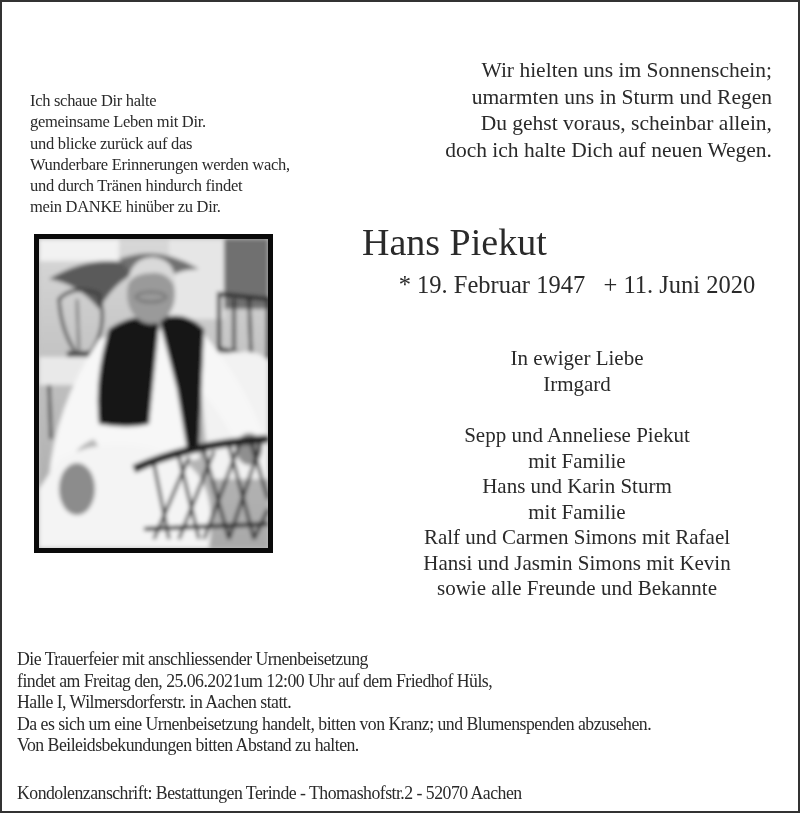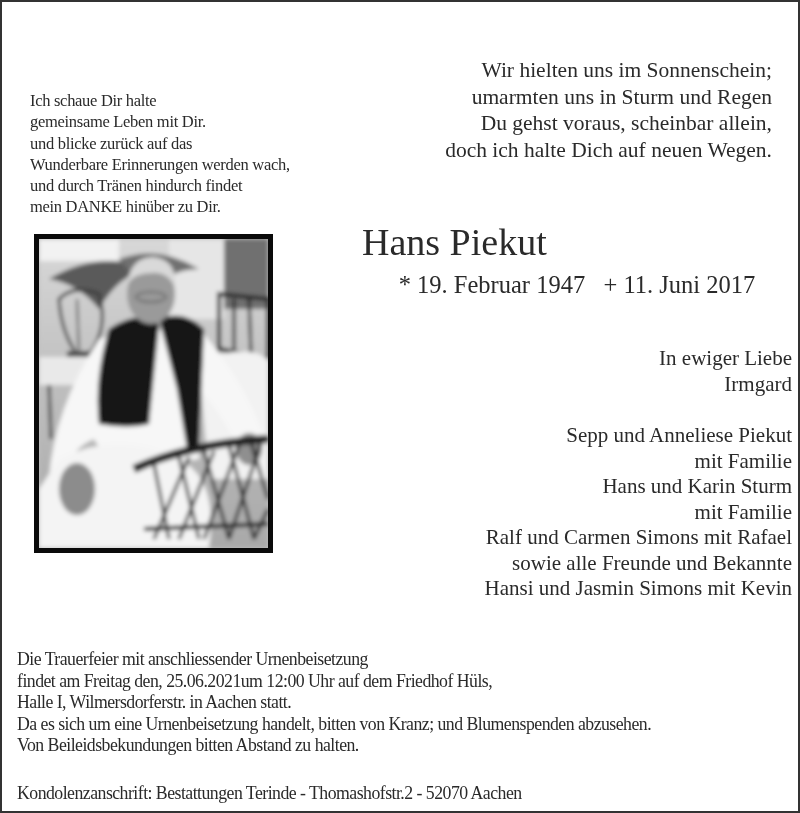--- a/index.html
+++ b/index.html
@@ -50,21 +50,21 @@
       position: absolute;
       left: 360px; top: 267px; width: 430px;
       text-align: center;
       font-size: 24.5px;
       line-height: 32px;
       white-space: pre;
     }
     .mourners {
       position: absolute;
       left: 360px; top: 344px; width: 430px;
-      text-align: right;
+      text-align: center;
       font-size: 21px;
       line-height: 25.5px;
     }
     .mourners div { white-space: nowrap; }
     .gap { height: 26px; }
     .details {
       position: absolute;
       left: 15px; top: 647px;
       font-size: 18.5px;
       line-height: 21.5px;
@@ -156,33 +156,33 @@
 
         <path d="M95 230 Q150 205 229 200" fill="none" stroke="#1a1a1a" stroke-width="8"></path>
         <path d="M115 225 L130 300 M140 218 L160 300 M165 212 L190 300 M190 206 L215 300 M212 203 L229 260" stroke="#1f1f1f" stroke-width="3" fill="none"></path>
         <path d="M115 300 L150 218 M140 300 L175 212 M165 300 L200 206 M190 300 L222 204 M215 300 L229 270" stroke="#1f1f1f" stroke-width="3" fill="none"></path>
         <path d="M105 290 L229 285" stroke="#222" stroke-width="4"></path>
       </g>
     </svg>
   </div>
 
   <div class="name">Hans Piekut</div>
-  <div class="dates">* 19. Februar 1947   + 11. Juni 2017</div>
+  <div class="dates">* 19. Februar 1947   + 11. Juni 2020</div>
 
   <div class="mourners">
     <div>In ewiger Liebe</div>
     <div>Irmgard</div>
     <div class="gap"></div>
     <div>Sepp und Anneliese Piekut</div>
     <div>mit Familie</div>
     <div>Hans und Karin Sturm</div>
     <div>mit Familie</div>
     <div>Ralf und Carmen Simons mit Rafael</div>
+    <div>Hansi und Jasmin Simons mit Kevin</div>
     <div>sowie alle Freunde und Bekannte</div>
-    <div>Hansi und Jasmin Simons mit Kevin</div>
   </div>
 
   <div class="details">
     <div>Die Trauerfeier mit anschliessender Urnenbeisetzung</div>
     <div>findet am Freitag den, 25.06.2021um 12:00 Uhr auf dem Friedhof Hüls,</div>
     <div>Halle I, Wilmersdorferstr. in Aachen statt.</div>
     <div>Da es sich um eine Urnenbeisetzung handelt, bitten von Kranz; und Blumenspenden abzusehen.</div>
     <div>Von Beileidsbekundungen bitten Abstand zu halten.</div>
   </div>
 

